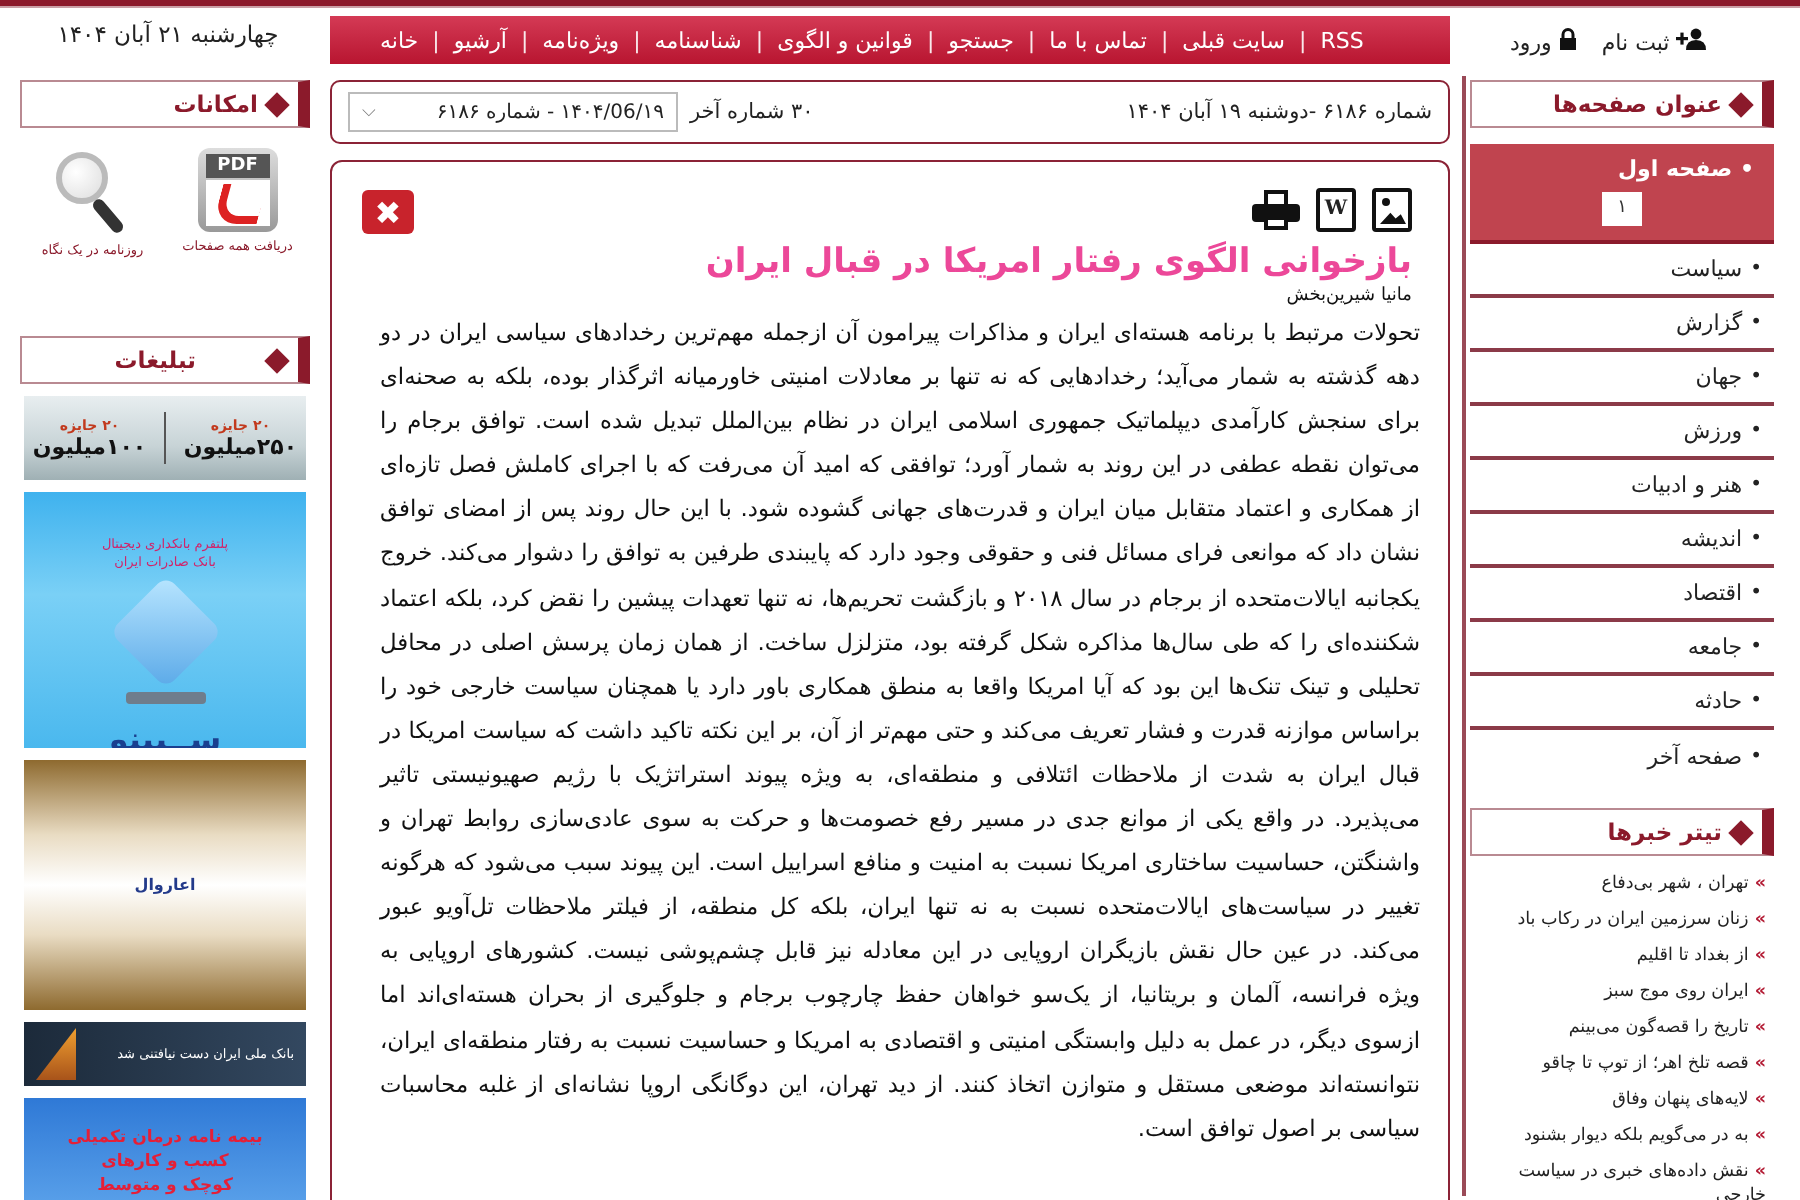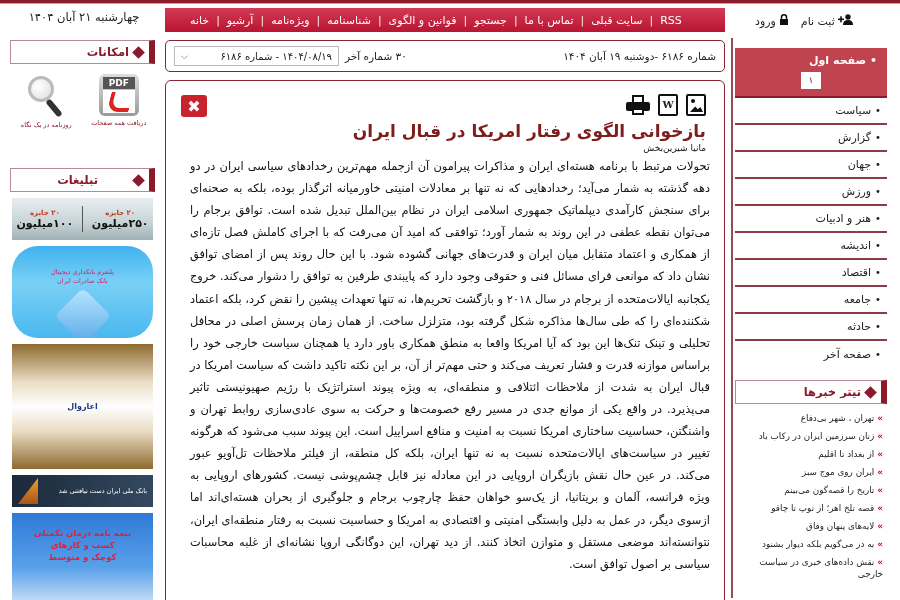--- a/index.html
+++ b/index.html
@@ -43,21 +43,21 @@
   .mag-ico .glass { position: absolute; left: 2px; top: 2px; width: 26px; height: 26px; border-radius: 50%; border: 3px solid #bbb; background: radial-gradient(circle at 35% 35%, #fff, #ddd); }
   .mag-ico .handle { position: absolute; left: 25px; top: 24px; width: 6px; height: 20px; background: #333; transform: rotate(-40deg); border-radius: 3px; }
 
   .ads-head { margin-top: 22px; gap: 31px; }
   .ad { width: 141px; margin: 6px auto 0; position: relative; overflow: hidden; cursor: pointer; }
   .ad1 { height: 42px; background: linear-gradient(#e8eef0, #c7d3d6 60%, #9fb0b4); display: flex; direction: rtl; justify-content: space-around; align-items: center; }
   .ad1 .prize { text-align: center; }
   .ad1 .p-small { font-size: 7px; color: #c23a1e; font-weight: bold; }
   .ad1 .p-big { font-size: 11px; font-weight: bold; color: #111; }
   .ad1 .vsep { width: 1px; height: 26px; background: #555; }
-  .ad2 { height: 92px; background: linear-gradient(#3fb2ee, #7ad0f6 40%, #4ab8ee); text-align: center; border-radius: 26px; }
+  .ad2 { height: 128px; background: linear-gradient(#3fb2ee, #7ad0f6 40%, #4ab8ee); text-align: center; }
   .ad2 .t { margin-top: 22px; font-size: 6.5px; color: #d0246a; direction: rtl; line-height: 9px; }
   .ad2 .shape { width: 40px; height: 40px; margin: 10px auto 0; background: linear-gradient(135deg,#b9e6ff,#5aa9e8); transform: rotate(45deg); border-radius: 6px; }
   .ad2 .base { width: 40px; height: 6px; margin: 10px auto 0; background: #6f7d8c; border-radius: 2px; }
   .ad2 .brand { margin-top: 8px; font-size: 16px; color: #1a3f8f; font-weight: bold; direction: rtl; }
   .ad3 { height: 125px; background: linear-gradient(#8e6a2f, #e9dcc3 30%, #fff 50%, #e9dcc3 70%, #8e6a2f); display: flex; align-items: center; justify-content: center; }
   .ad3 .logo { font-size: 8px; font-weight: bold; color: #233a8a; }
   .ad4 { height: 32px; background: linear-gradient(90deg,#1c2a3a,#334860); display: flex; align-items: center; direction: rtl; padding-right: 6px; }
   .ad4 .t { font-size: 6.5px; color: #fff; direction: rtl; }
   .ad4 .stairs { position: absolute; left: 6px; top: 3px; width: 20px; height: 26px; background: linear-gradient(#f0a030,#a8531a); clip-path: polygon(0 100%,100% 0,100% 100%); }
   .ad5 { height: 92px; background: linear-gradient(#2f79d6,#5aa1ea 60%,#cfe3f7); text-align: center; }
@@ -69,21 +69,21 @@
   .art-tools { position: absolute; right: 18px; top: 13px; display: flex; flex-direction: row-reverse; gap: 8px; align-items: center; }
   .icon-img { width: 20px; height: 22px; border: 2px solid #111; border-radius: 2px; position: relative; background: #fff; cursor: pointer; }
   .icon-img .sun { position: absolute; left: 3px; top: 3px; width: 4px; height: 4px; background: #111; border-radius: 50%; }
   .icon-img .mtn { position: absolute; left: 2px; bottom: 2px; width: 13px; height: 7px; background: #111; clip-path: polygon(0 100%, 40% 20%, 60% 60%, 80% 30%, 100% 100%); }
   .icon-word { width: 20px; height: 22px; border: 2px solid #111; border-radius: 2px; font-size: 10px; font-weight: bold; text-align: center; line-height: 18px; cursor: pointer; font-family: "DejaVu Serif", serif; }
   .icon-print { width: 24px; height: 20px; position: relative; cursor: pointer; }
   .icon-print .top { position: absolute; left: 6px; top: 0; width: 12px; height: 7px; border: 2px solid #111; border-bottom: none; }
   .icon-print .bodyp { position: absolute; left: 0; top: 7px; width: 24px; height: 9px; background: #111; border-radius: 2px; }
   .icon-print .paper { position: absolute; left: 6px; top: 13px; width: 12px; height: 7px; border: 2px solid #111; background: #fff; }
 
-  .art-title { position: absolute; right: 18px; top: 40px; font-size: 17px; font-weight: bold; color: #7f1d1d; direction: rtl; text-align: right; width: 520px; }
+  .art-title { position: absolute; right: 18px; top: 40px; font-size: 17px; font-weight: bold; color: #ec4899; direction: rtl; text-align: right; width: 520px; }
   .art-author { position: absolute; right: 18px; top: 62px; font-size: 9px; color: #111; direction: rtl; text-align: right; }
   .art-body { position: absolute; right: 14px; top: 74px; width: 520px; font-size: 11.4px; line-height: 22.1px; direction: rtl; text-align: justify; color: #111; }
 
   
   .rightcol { position: absolute; left: 735px; top: 40px; width: 152px; }
   .firstpage { margin-top: 8px; height: 50px; background: #c0444f; border-bottom: 2px solid #8b1a2b; padding: 6px 10px 0 0; direction: rtl; cursor: pointer; }
   .firstpage .fp-label { color: #fff; font-size: 11px; font-weight: bold; }
   .firstpage .fp-num { margin: 5px 56px 0 0; width: 20px; height: 17px; background: #fff; color: #333; font-size: 9px; text-align: center; line-height: 17px; }
   .pages { list-style: none; }
   .pages li { height: 27px; border-bottom: 2px solid #8b3a48; direction: rtl; font-size: 11px; display: flex; align-items: center; padding-right: 6px; color: #222; cursor: pointer; }
@@ -142,21 +142,21 @@
         </svg>
     </span>
     <span>ثبت نام</span>
   </span>
 </div>
 
 <div class="issuebar">
   <span class="cur">شماره ۶۱۸۶ -دوشنبه ۱۹ آبان ۱۴۰۴</span>
   <span class="last">۳۰ شماره آخر</span>
   <div class="sel">
-    <span>۱۴۰۴/۰۸/۱۹ - شماره ۶۱۸۶</span>
+    <span>۱۴۰۴/06/۱۹ - شماره ۶۱۸۶</span>
     <span class="chev">⌵</span>
   </div>
 </div>
 
 <div class="leftcol">
   <div class="boxhead">
     <span class="diamond"></span>
     <span>امکانات</span>
   </div>
   <div class="tools">
@@ -239,20 +239,24 @@
       </div>
   </div>
   <h1 class="art-title">بازخوانی الگوی رفتار امریکا در قبال ایران</h1>
   <div class="art-author">مانیا شیرین‌بخش</div>
   <p class="art-body">تحولات مرتبط با برنامه هسته‌ای ایران و مذاکرات پیرامون آن ازجمله مهم‌ترین رخدادهای سیاسی ایران در دو دهه گذشته به شمار می‌آید؛ رخدادهایی که نه تنها بر معادلات امنیتی خاورمیانه اثرگذار بوده، بلکه به صحنه‌ای برای سنجش کارآمدی دیپلماتیک جمهوری اسلامی ایران در نظام بین‌الملل تبدیل شده است. توافق برجام را می‌توان نقطه عطفی در این روند به شمار آورد؛ توافقی که امید آن می‌رفت که با اجرای کاملش فصل تازه‌ای از همکاری و اعتماد متقابل میان ایران و قدرت‌های جهانی گشوده شود. با این حال روند پس از امضای توافق نشان داد که موانعی فرای مسائل فنی و حقوقی وجود دارد که پایبندی طرفین به توافق را دشوار می‌کند. خروج یکجانبه ایالات‌متحده از برجام در سال ۲۰۱۸ و بازگشت تحریم‌ها، نه تنها تعهدات پیشین را نقض کرد، بلکه اعتماد شکننده‌ای را که طی سال‌ها مذاکره شکل گرفته بود، متزلزل ساخت. از همان زمان پرسش اصلی در محافل تحلیلی و تینک تنک‌ها این بود که آیا امریکا واقعا به منطق همکاری باور دارد یا همچنان سیاست خارجی خود را براساس موازنه قدرت و فشار تعریف می‌کند و حتی مهم‌تر از آن، بر این نکته تاکید داشت که سیاست امریکا در قبال ایران به شدت از ملاحظات ائتلافی و منطقه‌ای، به ویژه پیوند استراتژیک با رژیم صهیونیستی تاثیر می‌پذیرد. در واقع یکی از موانع جدی در مسیر رفع خصومت‌ها و حرکت به سوی عادی‌سازی روابط تهران و واشنگتن، حساسیت ساختاری امریکا نسبت به امنیت و منافع اسراییل است. این پیوند سبب می‌شود که هرگونه تغییر در سیاست‌های ایالات‌متحده نسبت به نه تنها ایران، بلکه کل منطقه، از فیلتر ملاحظات تل‌آویو عبور می‌کند.  در عین حال نقش بازیگران اروپایی در این معادله نیز قابل چشم‌پوشی نیست. کشورهای اروپایی به ویژه فرانسه، آلمان و بریتانیا، از یک‌سو خواهان حفظ چارچوب برجام و جلوگیری از بحران هسته‌ای‌اند اما ازسوی دیگر، در عمل به دلیل وابستگی امنیتی و اقتصادی به امریکا و حساسیت نسبت به رفتار منطقه‌ای ایران، نتوانسته‌اند موضعی مستقل و متوازن اتخاذ کنند. از دید تهران، این دوگانگی اروپا نشانه‌ای از غلبه محاسبات سیاسی بر اصول توافق است.</p>
 </div>
 
 <div class="vline"></div>
 
 <div class="rightcol">
+  <div class="boxhead">
+    <span class="diamond"></span>
+    <span>عنوان صفحه‌ها</span>
+  </div>
   <div class="firstpage">
     <div class="fp-label">• <span>صفحه اول</span></div>
     <div class="fp-num">۱</div>
   </div>
   <ul class="pages">
     <li>
         <span class="dot">•</span>
         <span>سیاست</span>
       </li>
     <li>

